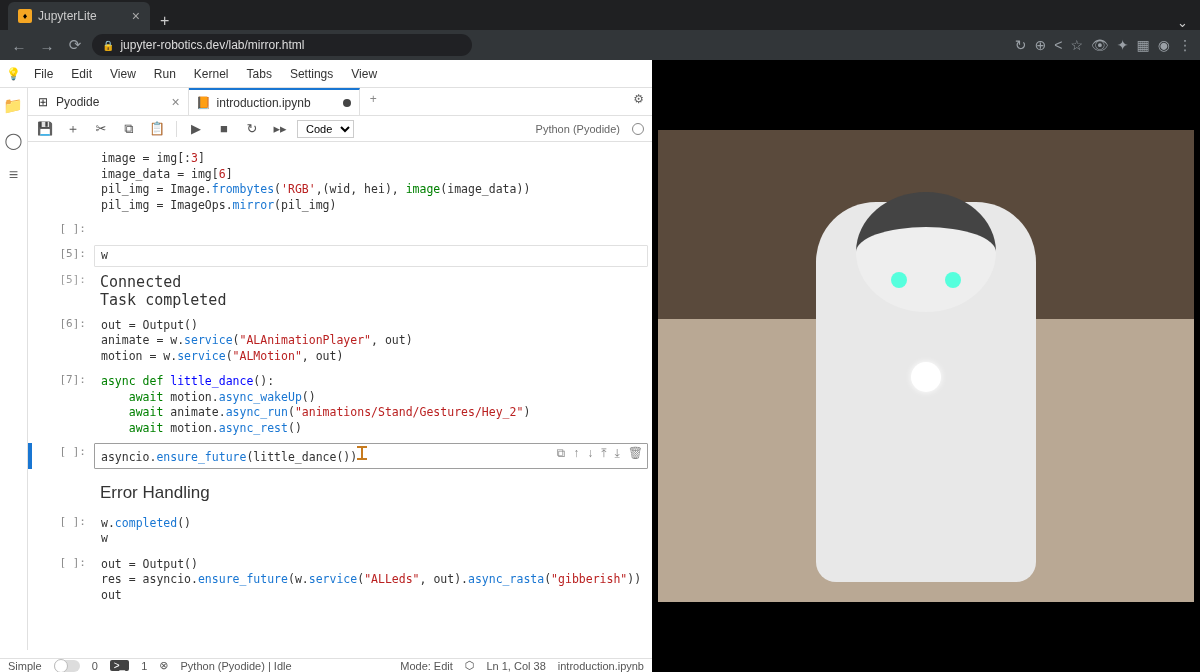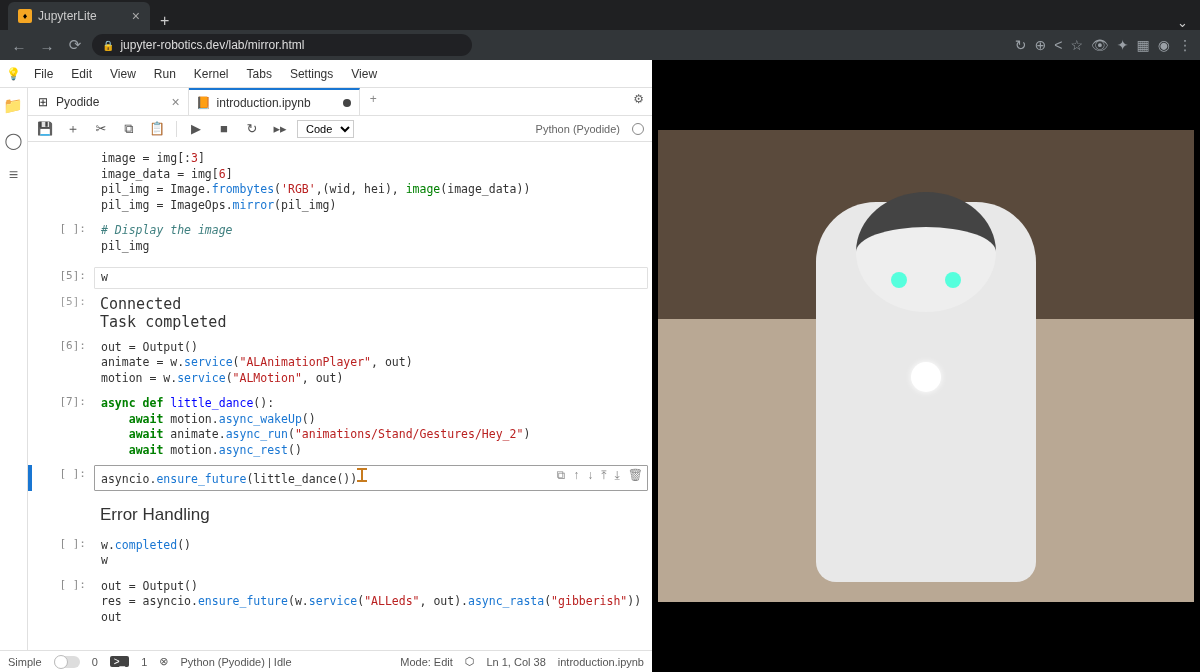--- a/index.html
+++ b/index.html
@@ -65,26 +65,26 @@
     .cell-body { flex:1; min-width:0;}
     .code { font-family: Menlo, Consolas, "DejaVu Sans Mono", monospace; font-size: 11.5px; line-height: 1.35; white-space: pre; padding: 2px 6px; color:#333; overflow-x:auto;}
     .cell.active .code-wrap{ border:1px solid #bbb; }
     .code-wrap{ border:1px solid transparent; border-radius:1px; position:relative;}
     .cell-toolbar{position:absolute; right:4px; top:2px; display:flex; gap:8px; color:#888; font-size:12px;}
     .cell-toolbar span{cursor:pointer;}
     .markdown h3{ font-size:17px; font-weight:500; margin:10px 0 6px 6px; color:#333;}
     .output-text{ font-family:monospace; font-size:15px; white-space:pre; padding:2px 6px; color:#333;}
     
     
-    .k{color:#008000;font-weight:bold;} .fn{color:#0000ff;} .s{color:#ba2121;} .n{color:#333;} .attr{color:#1976d2;} .cm{color:#408080;font-style:italic;} .bu{color:#008000;}
+    .k{color:#008000;font-weight:normal;} .fn{color:#0000ff;} .s{color:#ba2121;} .n{color:#333;} .attr{color:#1976d2;} .cm{color:#408080;font-style:italic;} .bu{color:#008000;}
     .cursor-caret{display:inline-block; width:10px; height:15px; position:relative;}
     .cursor-caret::before{content:""; display:block; width:2px; height:14px; background:#c77b1f; position:absolute; left:4px;top:0;}
     .cursor-caret::after{content:""; display:block; width:10px; height:2px; background:#c77b1f; position:absolute; top:0; left:0; box-shadow:0 12px 0 #c77b1f;}
 
-    .status-bar { height: 22px; border-top: 1px solid #e0e0e0; display: flex; align-items: center; font-size: 11px; padding: 0 8px; gap: 12px; color:#555; position:absolute; bottom:0; left:0; right:0; background:#fff;}
+    .status-bar { height: 14px; border-top: 1px solid #e0e0e0; display: flex; align-items: center; font-size: 11px; padding: 0 8px; gap: 12px; color:#555; position:absolute; bottom:0; left:0; right:0; background:#fff;}
     .status-bar .spacer{flex:1;}
     .toggle{width:26px;height:12px;background:#ddd;border-radius:7px;position:relative;}
     .toggle::after{content:"";width:12px;height:12px;background:#fff;border:1px solid #bbb;border-radius:50%;position:absolute;left:0;top:-1px;}
     .little-badge{background:#424242;color:#fff;padding:0 4px;border-radius:2px;font-size:10px;}
     .panel-ico{font-size:11px;}
   </style>
 </head>
 <body>
 
 <div class="browser-chrome">
@@ -183,24 +183,20 @@
                 <div class="code"><span class="n">image</span> = img[:<span class="s">3</span>]
 <span class="n">image_data</span> = img[<span class="s">6</span>]
 <span class="n">pil_img</span> = Image.<span class="attr">frombytes</span>(<span class="s">'RGB'</span>,(wid, hei), <span class="bu">image</span>(image_data))
 <span class="n">pil_img</span> = ImageOps.<span class="attr">mirror</span>(pil_img)</div>
               </div>
           </div>
 
           <div class="cell">
             <div class="gutter"></div>
             <div class="prompt in">[ ]:</div>
-            <div class="cell-body code-wrap">
-                <div class="code"><span class="cm"># Display the image</span>
-pil_img</div>
-              </div>
           </div>
 
           <div class="cell">
             <div class="gutter"></div>
               <div class="prompt"></div>
           </div>
 
           <div class="cell">
             <div class="gutter"></div>
             <div class="prompt in">[5]:</div>

